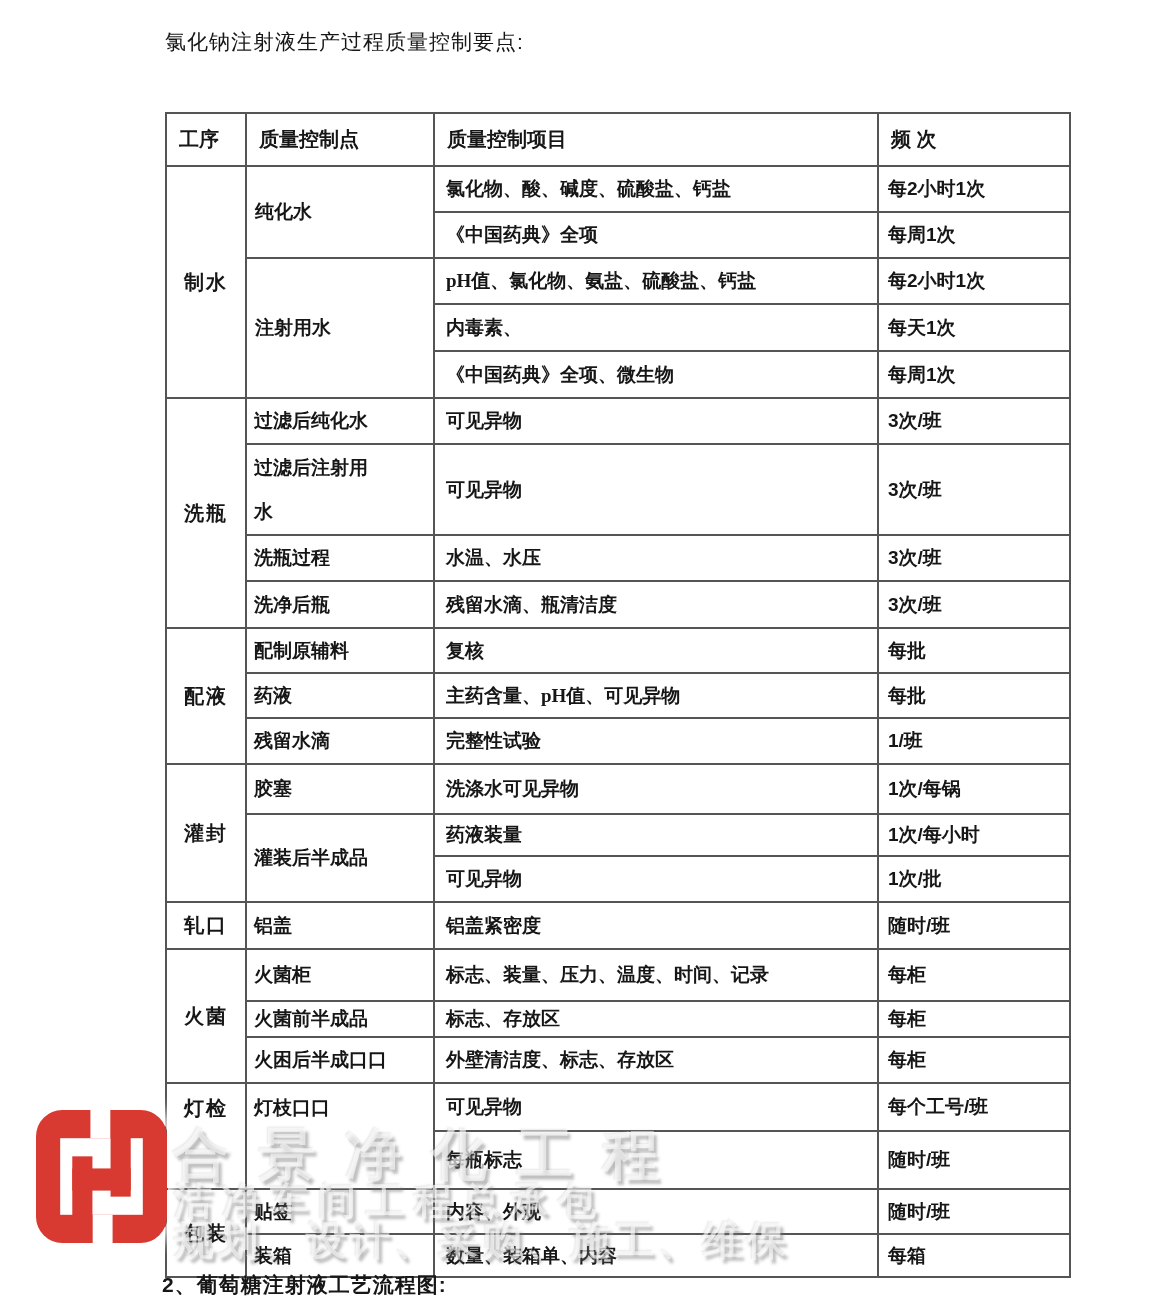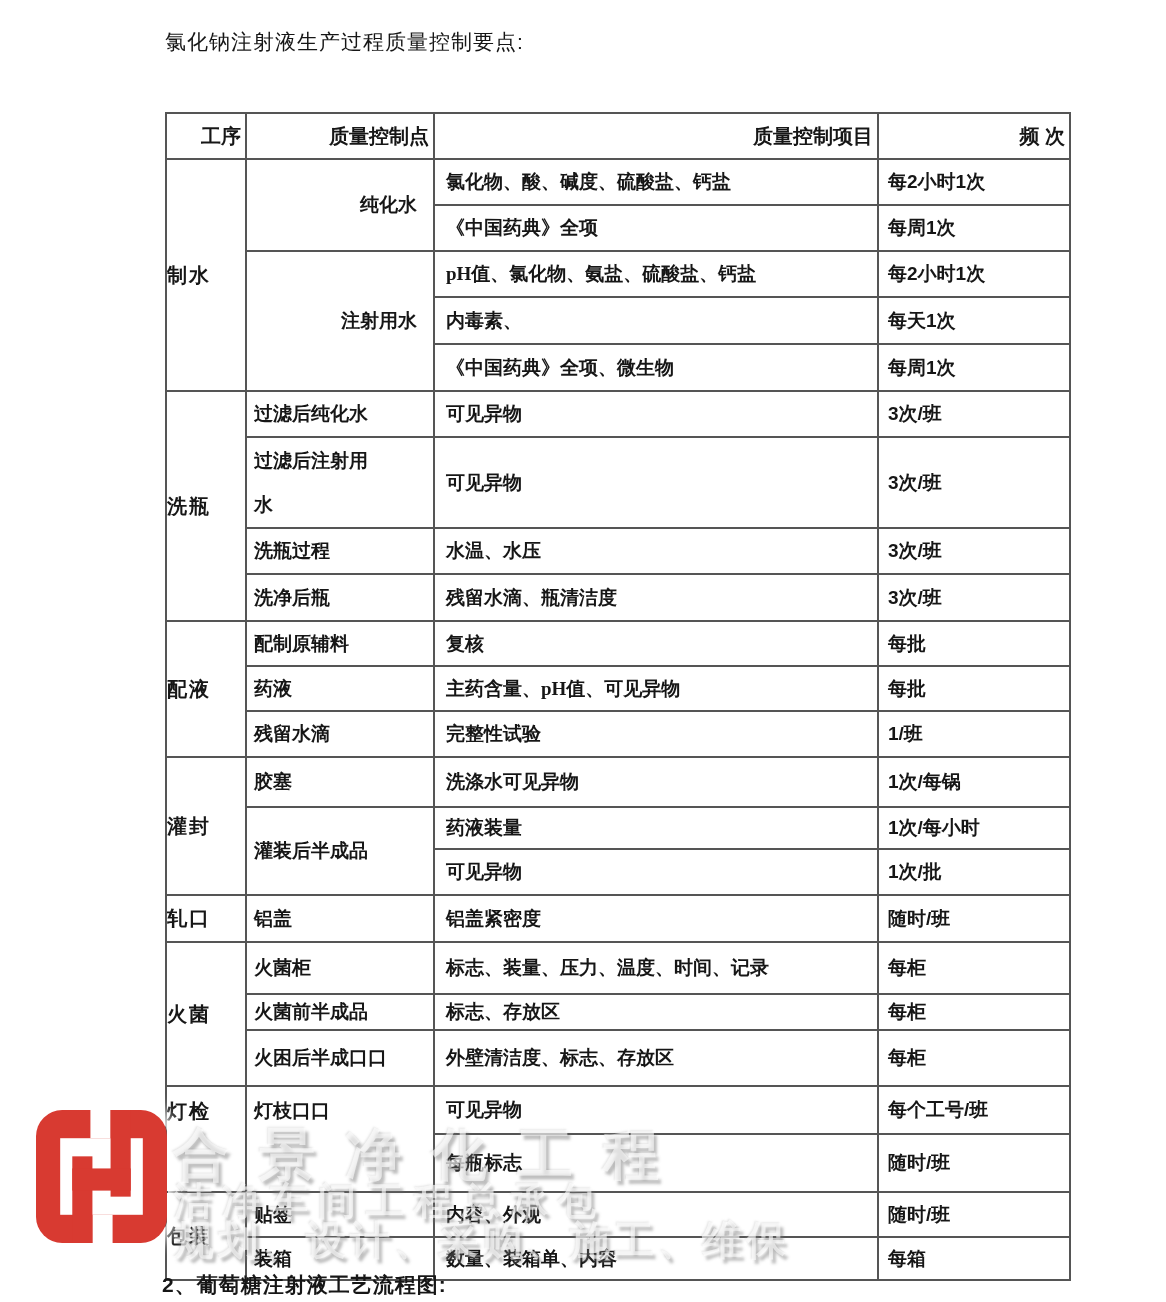--- a/index.html
+++ b/index.html
@@ -25,27 +25,27 @@
   }
   .qc-table th,.qc-table td{
     border:2px solid #555555;
     font-weight:600;
     font-size:19px;
     vertical-align:middle;
     padding:0 4px 0 10px;
     overflow:hidden;
   }
   .qc-table th{
-    text-align:right;font-size:20px;padding:4px;
+    text-align:left;font-size:20px;padding:12px;
   }
   td.proc{
-    font-size:20px;letter-spacing:2px;padding:0;
+    text-align:center;font-size:20px;letter-spacing:2px;padding:0;
   }
   td.point{padding-left:7px;}
-  td.point.center{text-align:right;padding:16px;}
+  td.point.center{text-align:left;padding:8px;}
   td.item{padding-left:11px;font-family:Liberation Serif, serif;}
   td.freq{padding-left:9px;}
   td.preline{white-space:pre-line;line-height:2.3;}
   td.va-top{vertical-align:top;padding-top:11px;}
   
   .watermark{position:absolute;left:0;top:0;width:100%;height:100%;pointer-events:none;}
   .wm-logo{
     position:absolute;left:35px;top:1110px;width:133px;height:133px;
     border-radius:28px;
     box-shadow:0 0 14px 8px rgba(255,255,255,0.85);
@@ -176,21 +176,21 @@
         <td class="proc" rowspan="3">火菌</td>
         <td class="point">火菌柜</td>
         <td class="item">标志、装量、压力、温度、时间、记录</td>
         <td class="freq">每柜</td>
       </tr>
       <tr style="height:36px">
         <td class="point">火菌前半成品</td>
         <td class="item">标志、存放区</td>
         <td class="freq">每柜</td>
       </tr>
-      <tr style="height:56px">
+      <tr style="height:46px">
         <td class="point">火困后半成口口</td>
         <td class="item">外壁清洁度、标志、存放区</td>
         <td class="freq">每柜</td>
       </tr>
 
       <tr style="height:48px">
         <td class="proc va-top" rowspan="2">灯检</td>
         <td class="point va-top" rowspan="2">灯枝口口</td>
         <td class="item">可见异物</td>
         <td class="freq">每个工号/班</td>

